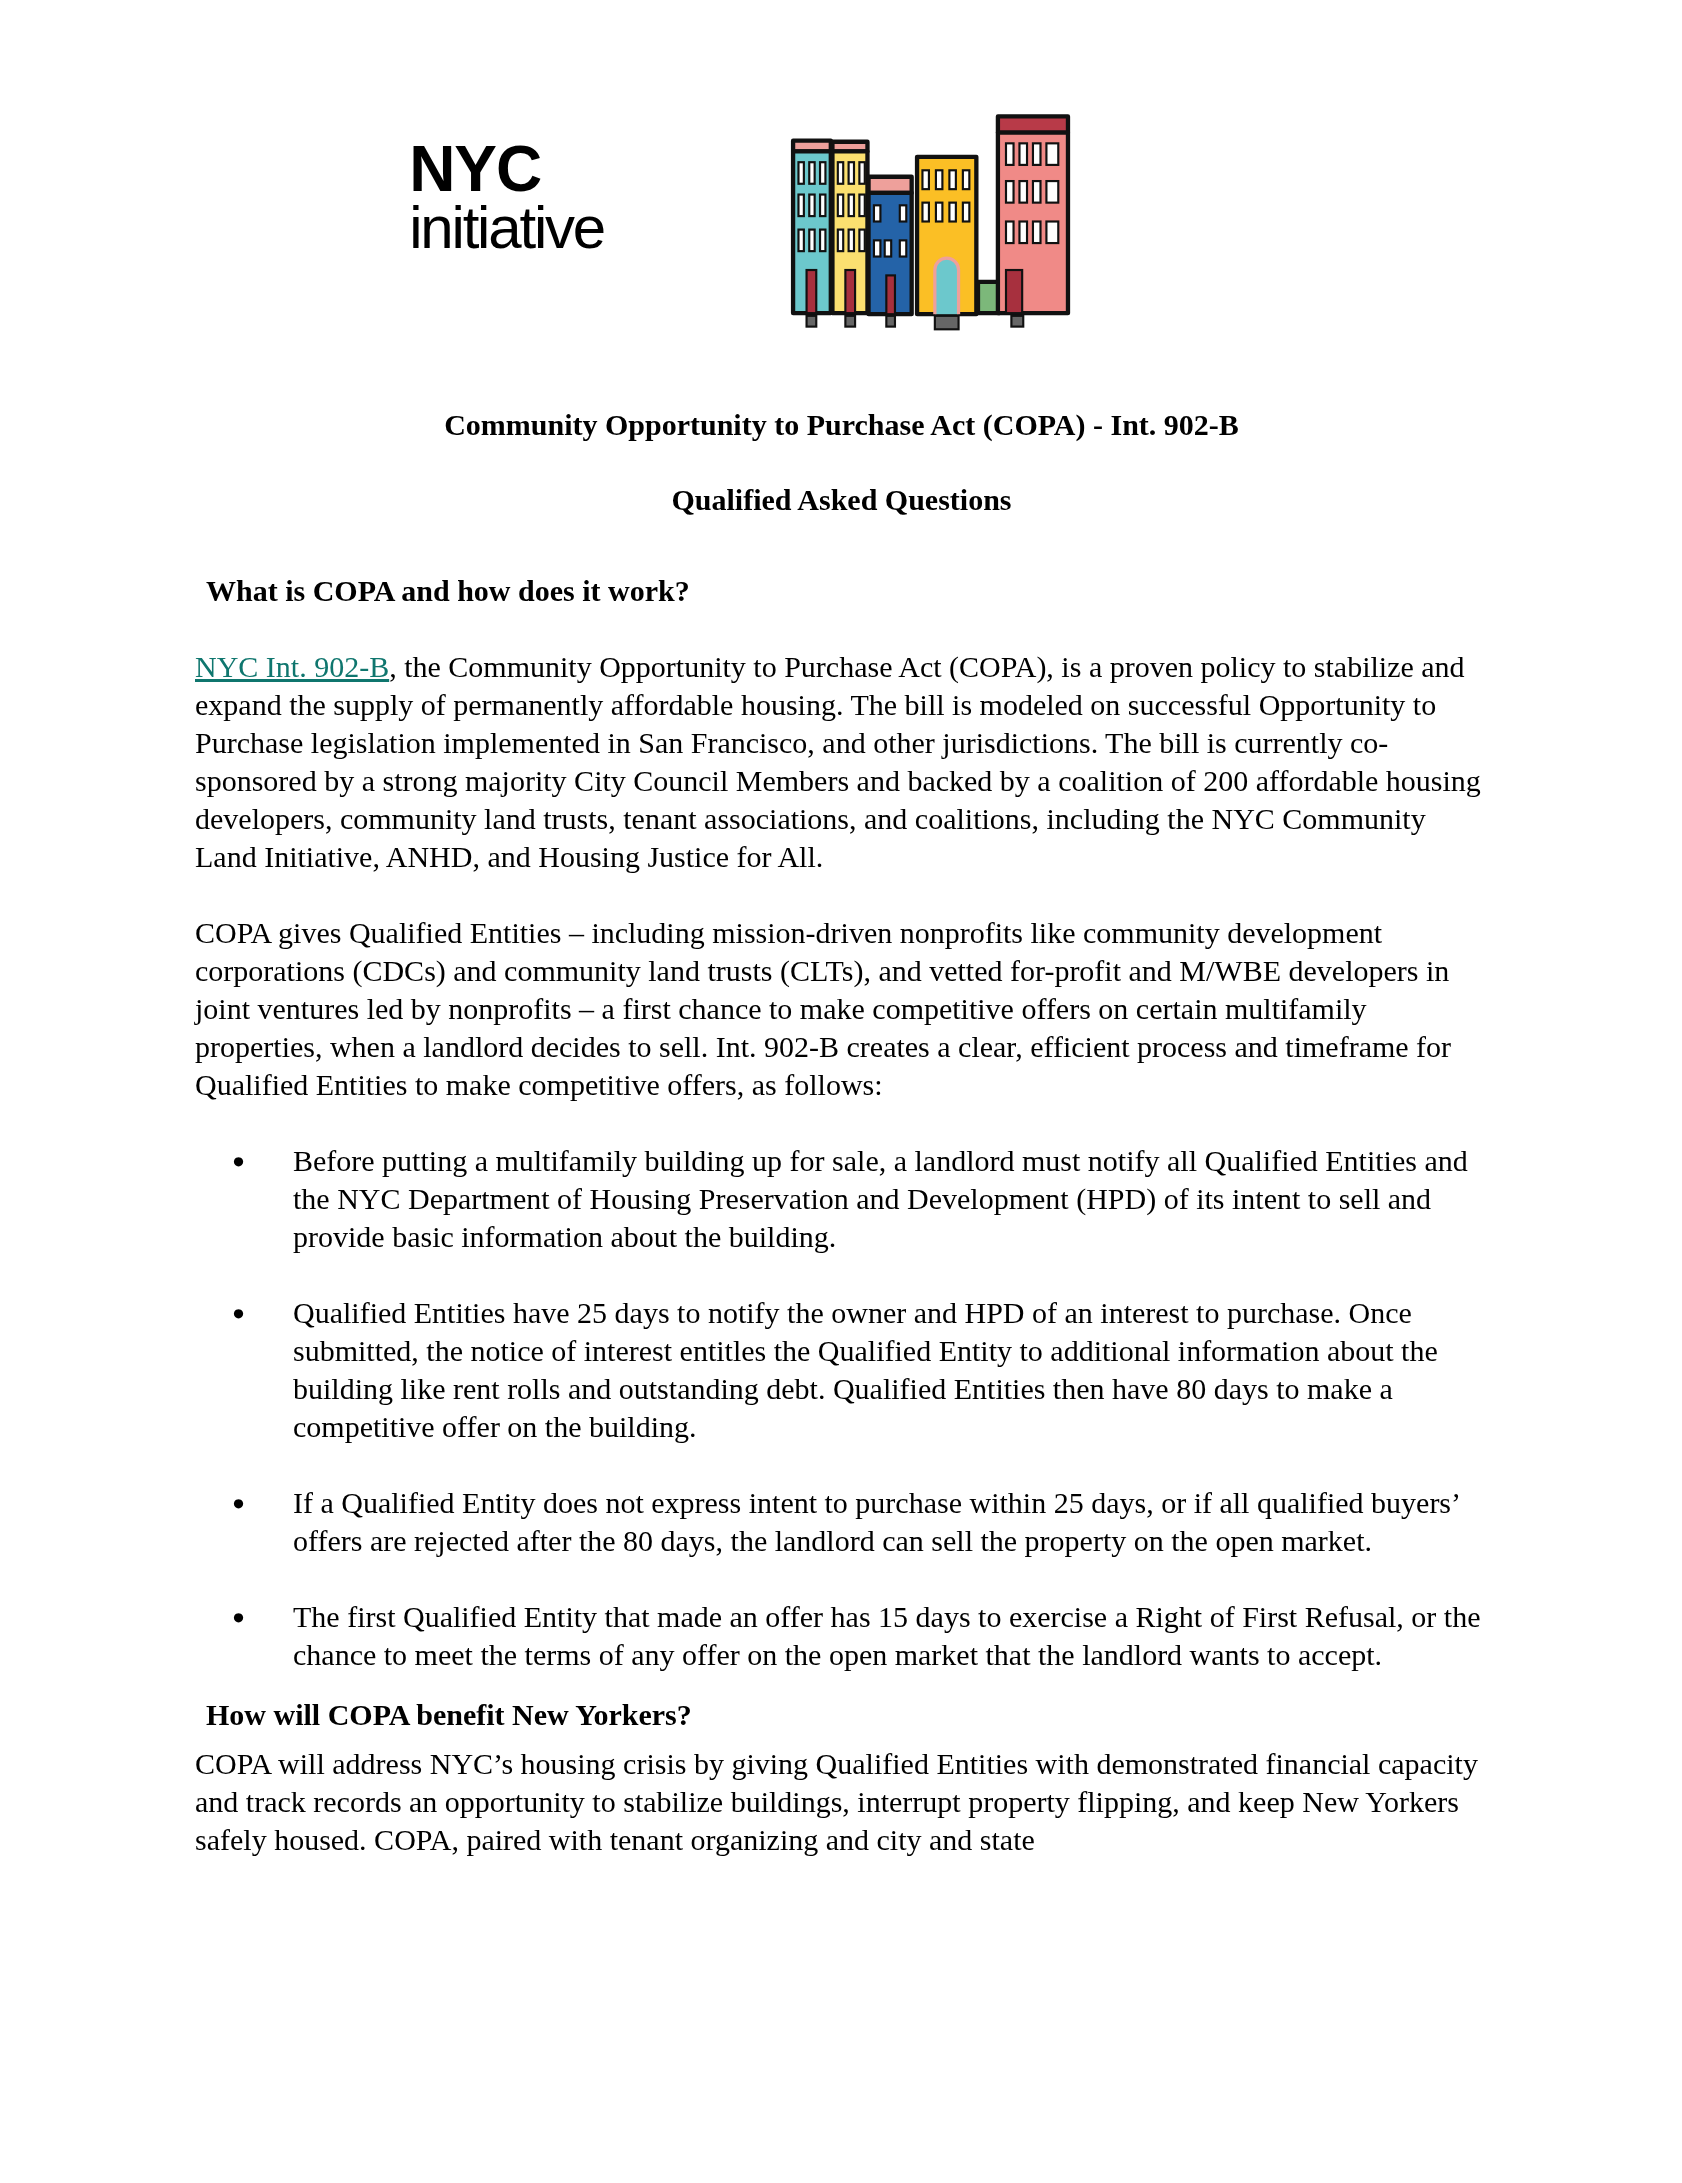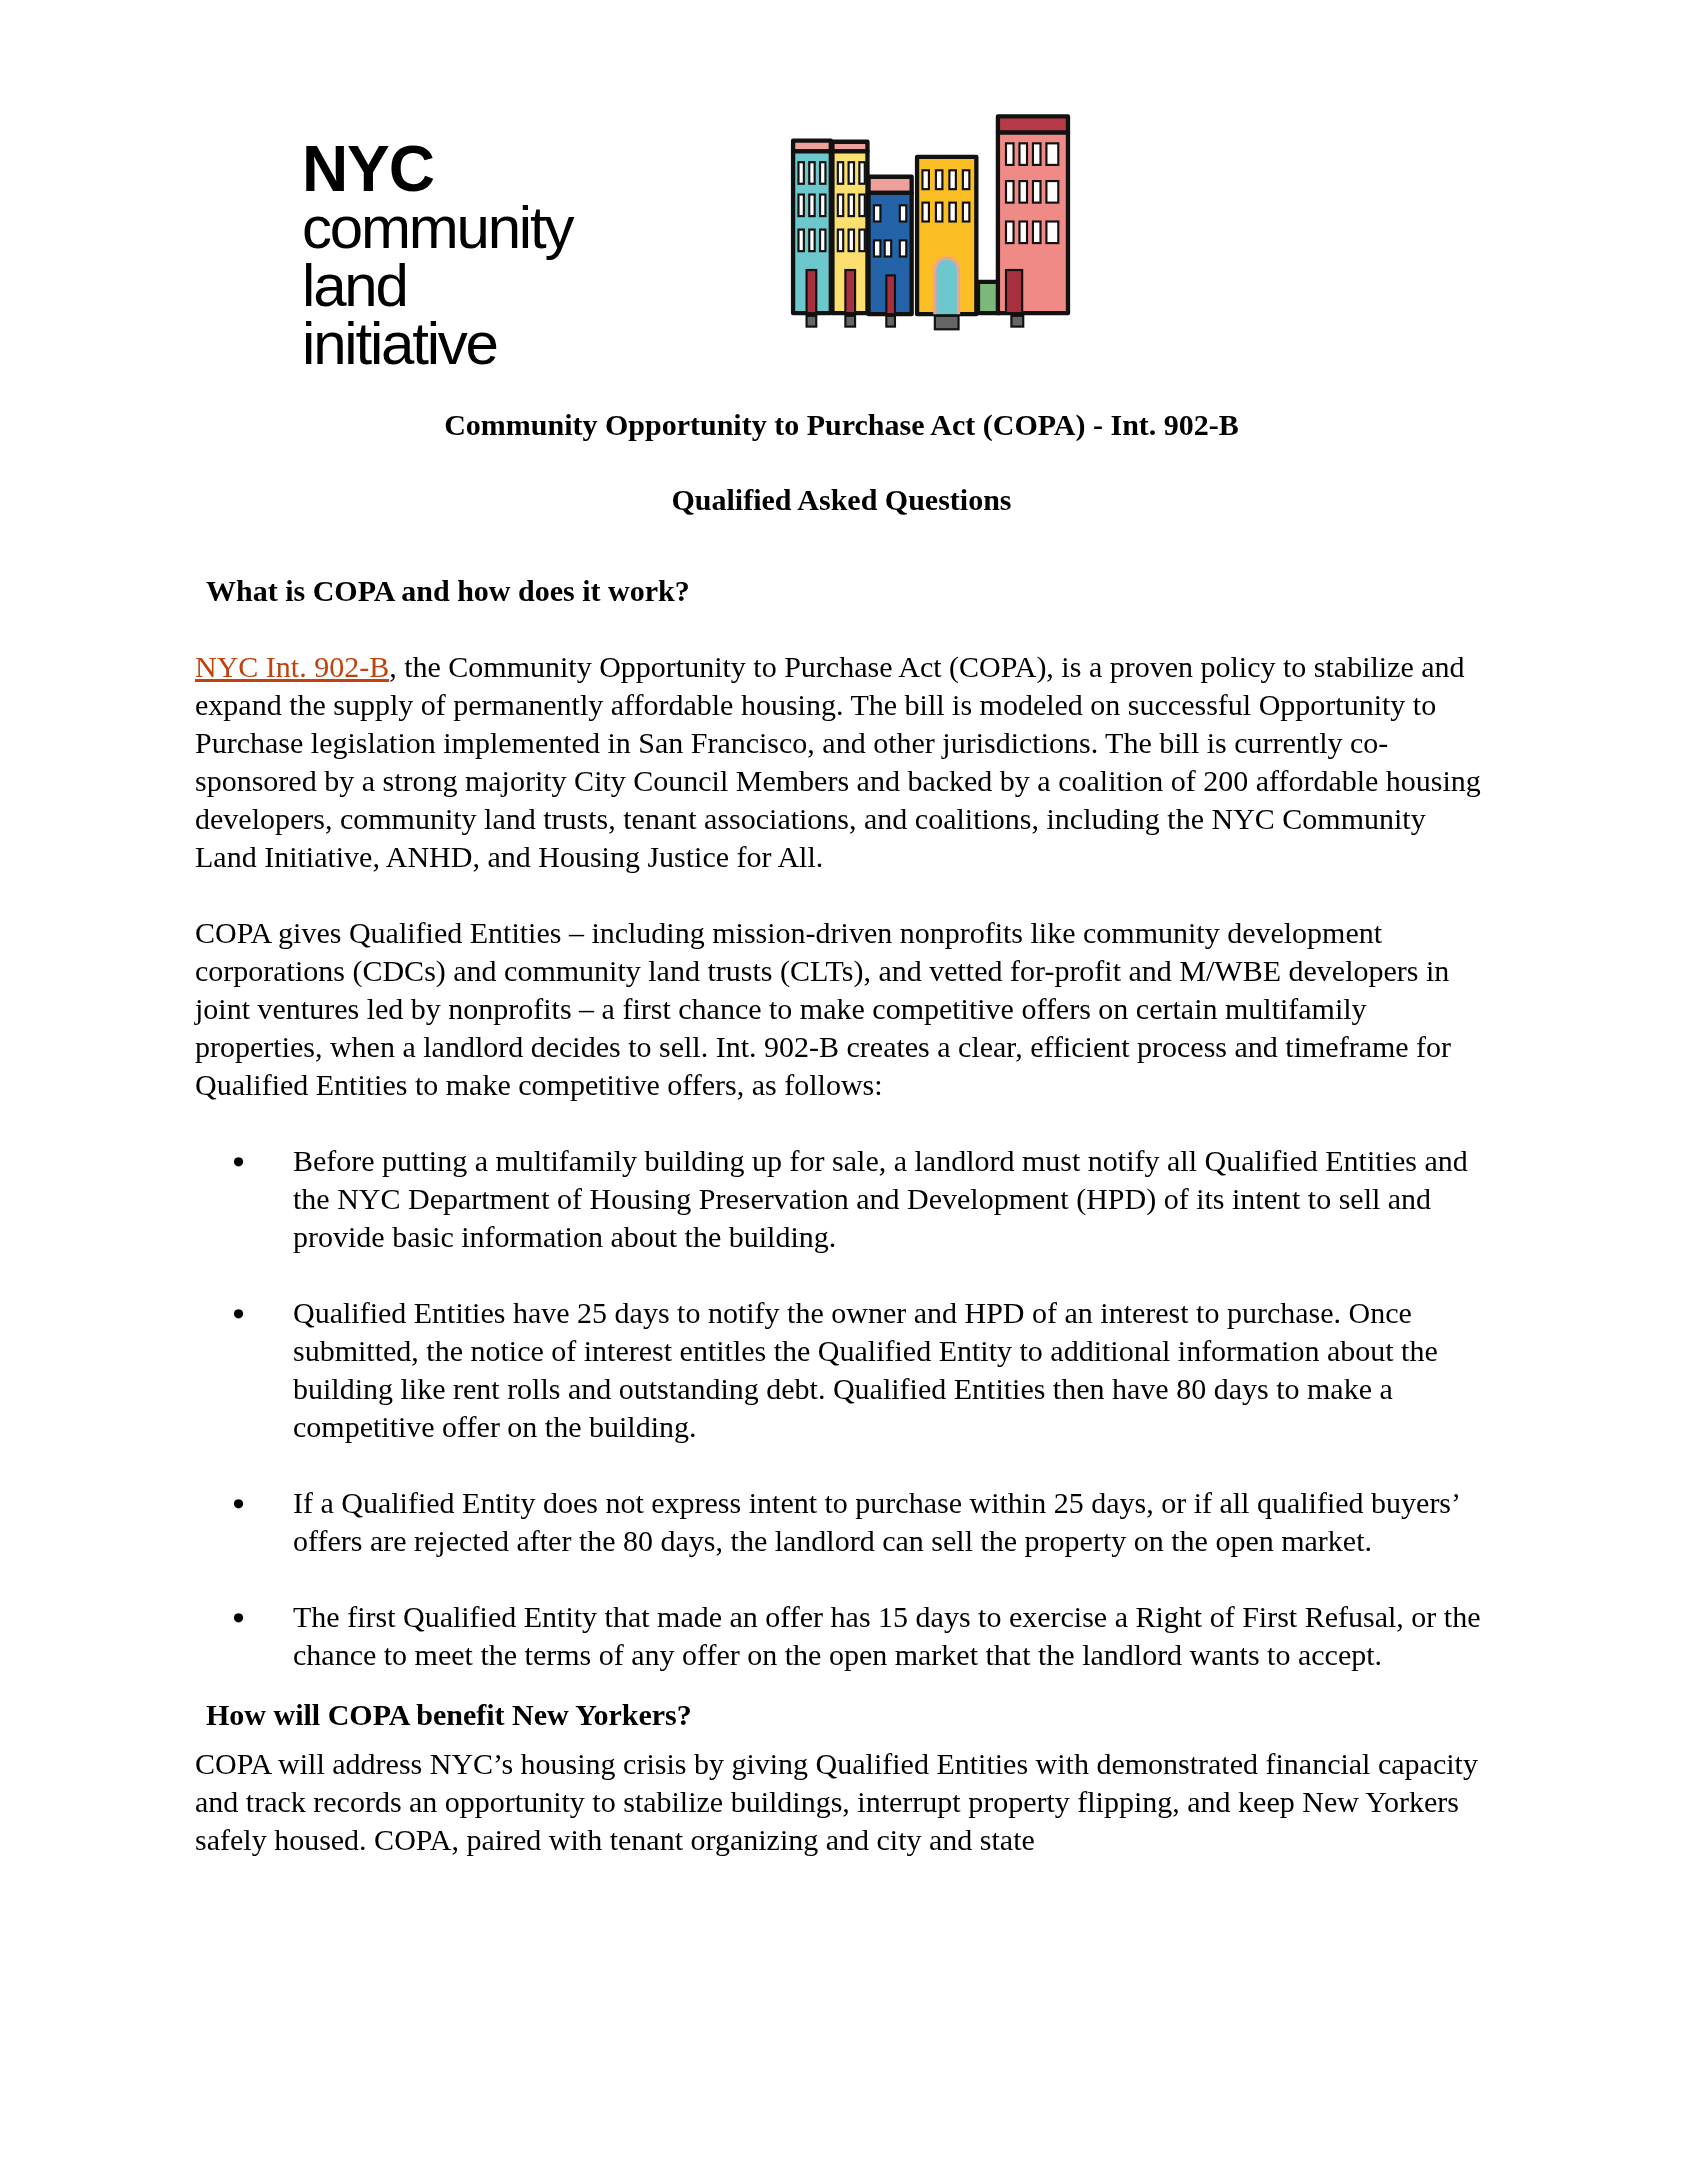--- a/index.html
+++ b/index.html
@@ -6,32 +6,31 @@
   body { width:1683px; height:2183px; position:relative; overflow:hidden; font-family:"Liberation Serif", serif; color:#000; }
   .logo { position:absolute; left:302px; top:108px; width:1084px; height:227px; }
   .logo-text { position:absolute; right:782px; top:32px; text-align:left; font-family:"Liberation Sans", sans-serif; color:#000; }
   .logo-nyc { font-size:64px; font-weight:bold; line-height:59px; letter-spacing:-1.1px; }
   .logo-line { font-size:60px; line-height:58px; letter-spacing:-2.2px; }
   .buildings { position:absolute; left:483px; top:0; width:601px; height:227px; }
   .title { position:absolute; left:0; width:1683px; text-align:center; font-weight:bold; font-size:30px; }
   .page { position:absolute; left:195px; width:1294px; font-size:30px; line-height:38px; }
   .q { font-weight:bold; margin:11px; }
   p { margin:0; }
-  a.link { color:#c2410c; text-decoration:underline; }
+  a.link { color:#0f766e; text-decoration:underline; }
   ul { list-style:none; margin:0; padding:0; }
   li { position:relative; padding-left:98px; }
   li .bullet { position:absolute; left:37px; top:0; font-size:21.6px; }
 </style>
 </head>
 <body>
 
 <div class="logo">
   <div class="logo-text">
     <div class="logo-nyc">NYC</div>
-    <div class="logo-line">community land</div>
     <div class="logo-line">initiative</div>
   </div>
   <svg class="buildings" viewBox="0 0 1115 420" xmlns="http://www.w3.org/2000/svg">
     <g stroke="#111" stroke-width="8" stroke-linejoin="round">
 
       <rect x="15" y="60" width="70" height="20" fill="#eea09b"></rect>
       <rect x="15" y="80" width="70" height="300" fill="#6cc8cc"></rect>
 
       <rect x="88" y="62" width="65" height="18" fill="#eea09b"></rect>
       <rect x="88" y="80" width="65" height="300" fill="#fbe070"></rect>

